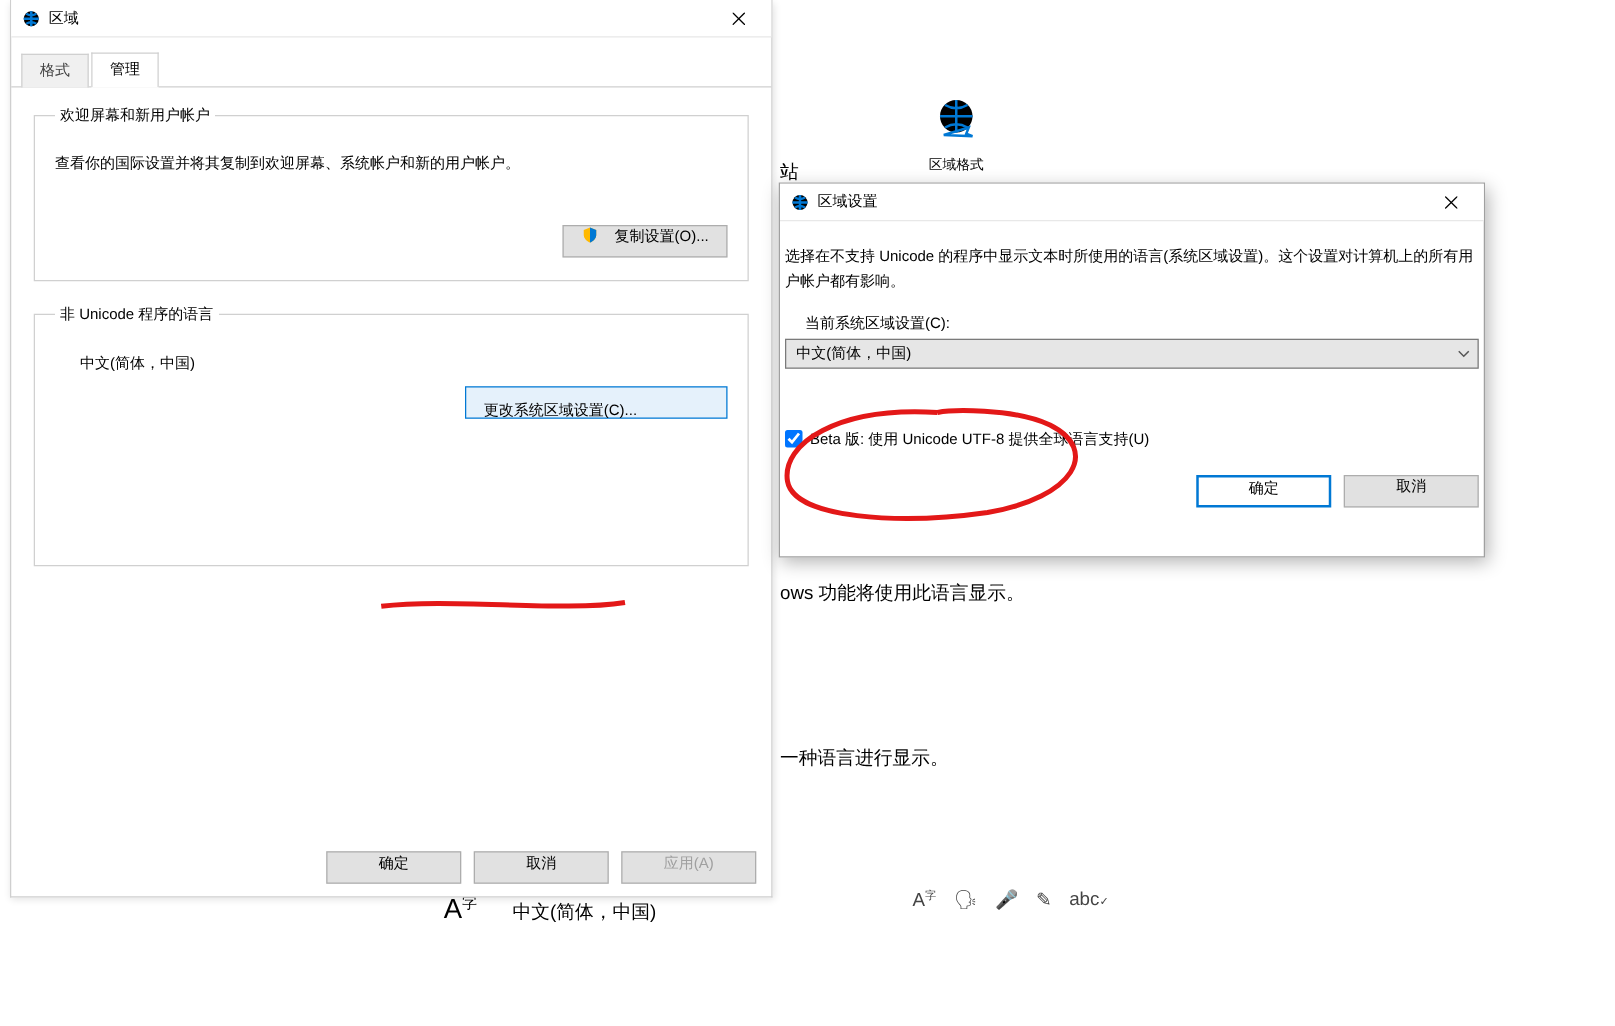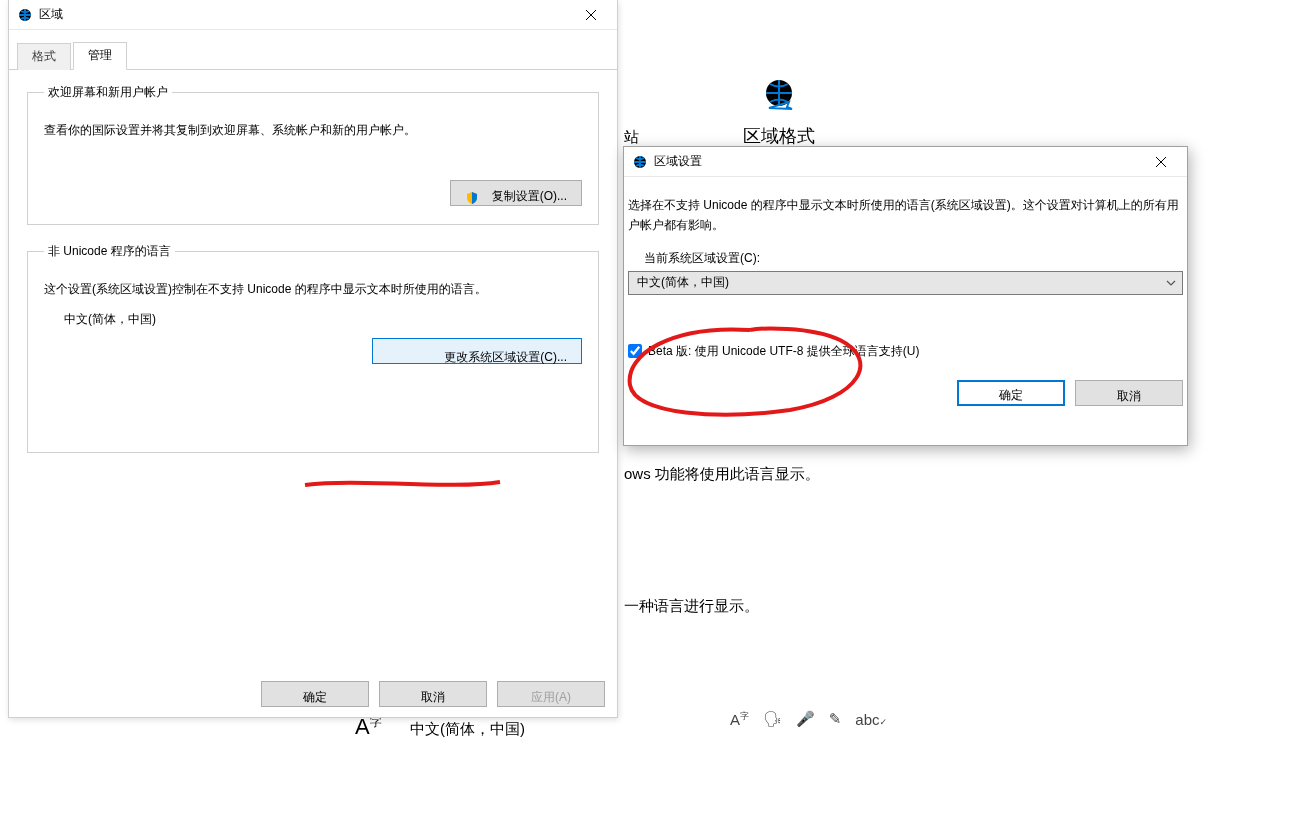--- a/index.html
+++ b/index.html
@@ -15,21 +15,21 @@
   }
 
   
   .bg-icon-region {
     position: absolute;
     left: 743px; top: 75px;
     text-align: center;
     color: #005ea6;
   }
   .bg-icon-region .globe { width:40px; height:40px; margin:0 auto 6px; }
-  .bg-icon-region .lbl { color:#000; font-size:18px; }
+  .bg-icon-region .lbl { color:#000; font-size:11px; }
   .bg-text1 { position:absolute; left:624px; top:128px; font-size:15px; color:#000;}
   .bg-text2 { position:absolute; left:624px; top:465px; font-size:15px; color:#000;}
   .bg-text3 { position:absolute; left:624px; top:597px; font-size:15px; color:#000;}
   .bg-text4 { position:absolute; left:410px; top:720px; font-size:15px; color:#000;}
   .bg-icon-lang { position:absolute; left:355px; top:714px; font-size:22px; color:#000;}
   .bg-icon-lang sup { font-size:12px;}
   .bg-iconrow { position:absolute; left:730px; top:710px; display:flex; gap:14px; align-items:center;}
   .bg-iconrow span { color:#444; font-size:15px;}
 
   
@@ -96,21 +96,21 @@
   .group p { margin: 6px 0 12px; line-height:1.6; font-size:12px; color:#000;}
   .btnrow { display:flex; justify-content:flex-end; margin-top: 40px;}
   .winbtn {
     min-width: 86px;
     height: 26px;
     padding: 0 14px;
     background: #e1e1e1;
     border: 1px solid #adadad;
     font-size: 12px;
     color:#000;
-    display:inline-flex; align-items:flex-end; justify-content:center;
+    display:inline-flex; align-items:flex-start; justify-content:center;
     gap:13px;
     cursor: default;
   }
   .winbtn.disabled { color:#a0a0a0; }
   .winbtn.selected { border:1px solid #0078d4; background:#e5f1fb;flex-direction:column;}
   .shield { width:14px; height:14px; }
 
   .group2 { height: 210px;}
   .group2 .curlang { margin: 8px 0 0 20px; }
   .group2 .btnrow { margin-top: 10px; }
@@ -216,21 +216,20 @@
               <path d="M7 1 L12 3 V7 C12 10 9 12.5 7 13 C5 12.5 2 10 2 7 V3 Z" fill="#ffb900"></path>
               <path d="M7 1 L12 3 V7 C12 10 9 12.5 7 13 Z" fill="#0078d4"></path>
             </svg>
           <span>复制设置(O)...</span>
         </button>
       </div>
     </fieldset>
 
     <fieldset class="group group2">
       <legend>非 Unicode 程序的语言</legend>
-      <p>这个设置(系统区域设置)控制在不支持 Unicode 的程序中显示文本时所使用的语言。</p>
       <div class="curlang">中文(简体，中国)</div>
       <div class="btnrow">
         <button class="winbtn selected changebtn">
           <svg class="shield" viewBox="0 0 14 14">
               <path d="M7 1 L12 3 V7 C12 10 9 12.5 7 13 C5 12.5 2 10 2 7 V3 Z" fill="#ffb900"></path>
               <path d="M7 1 L12 3 V7 C12 10 9 12.5 7 13 Z" fill="#0078d4"></path>
             </svg>
           <span>更改系统区域设置(C)...</span>
         </button>
       </div>

